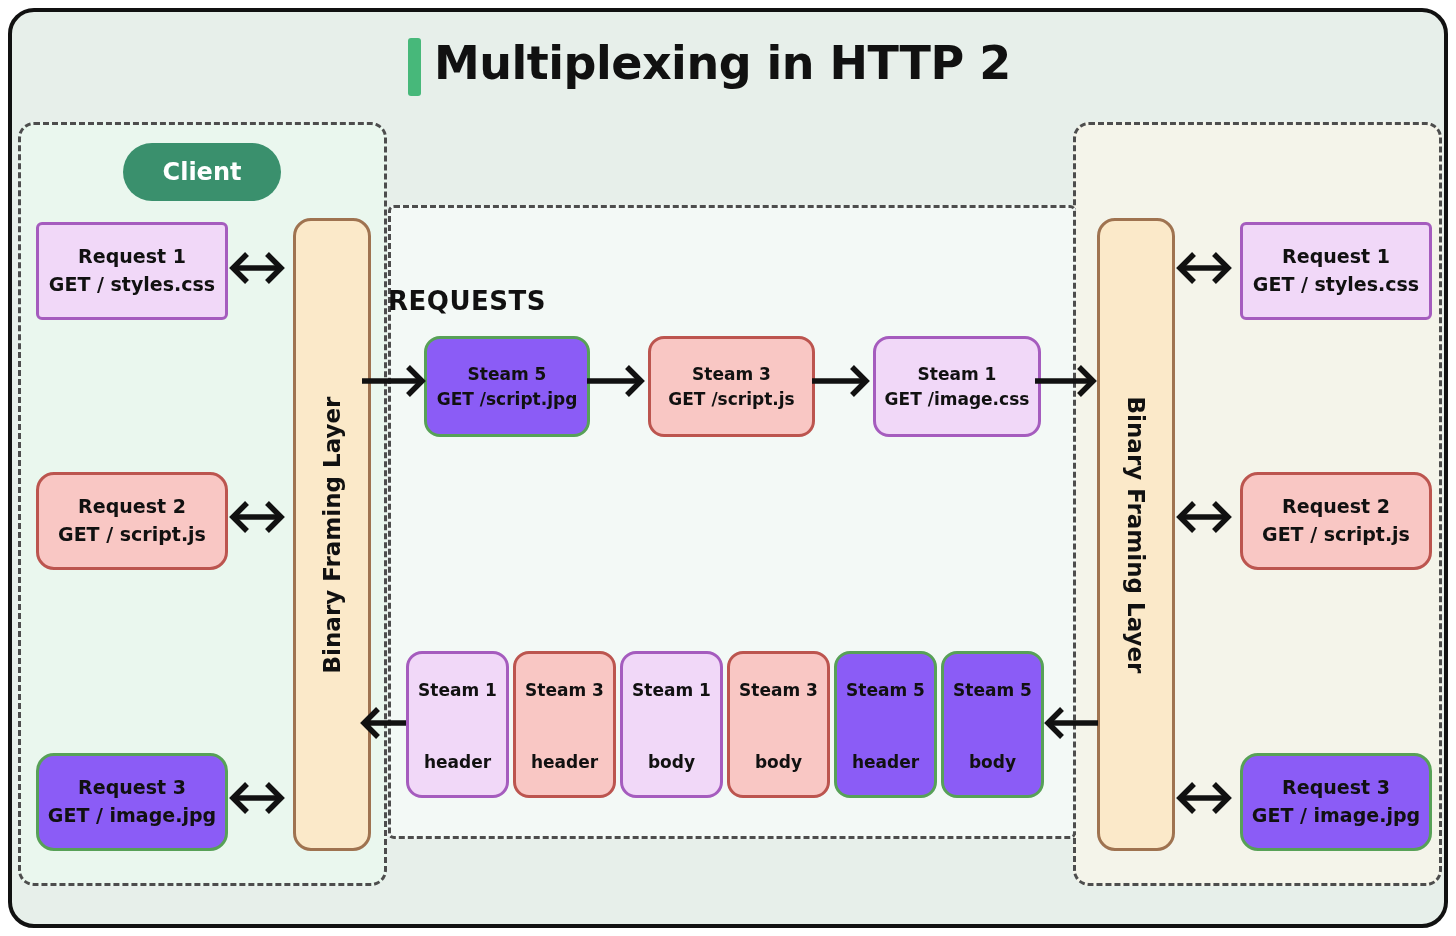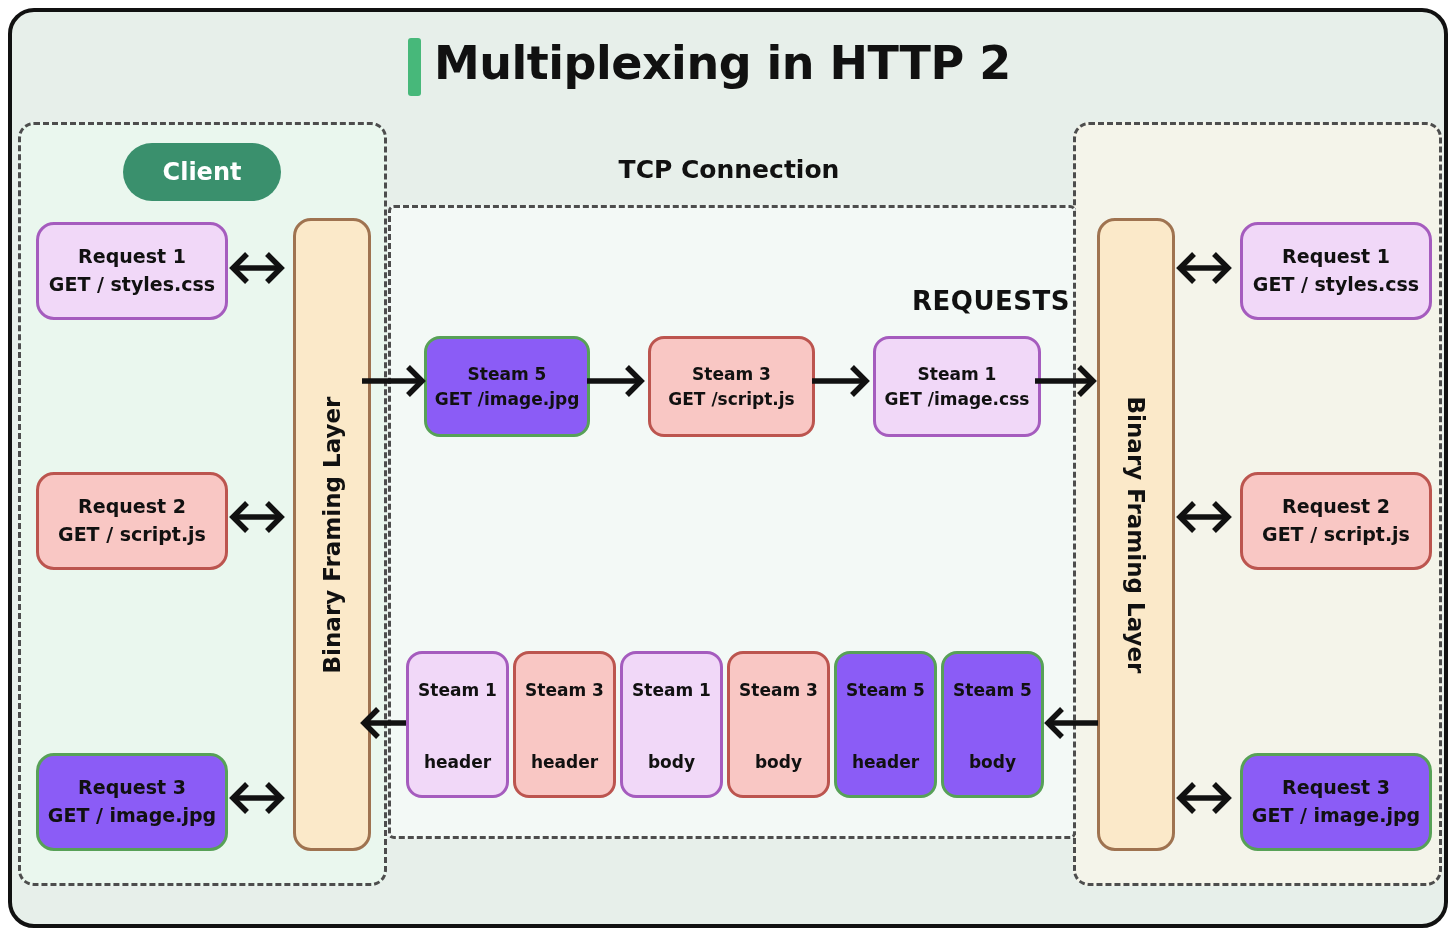--- a/index.html
+++ b/index.html
@@ -14,39 +14,39 @@
   .panel{position:absolute;border:3px dashed #4d4d4d;border-radius:16px;}
   .panel.client{left:18px;top:122px;width:363px;height:758px;background:#eaf7ee;}
   .panel.server{left:1073px;top:122px;width:363px;height:758px;background:#f4f4ea;}
 
   .pill{position:absolute;height:58px;background:#3a906d;color:#ffffff;border-radius:29px;display:flex;align-items:center;justify-content:center;font-size:24px;font-weight:700;}
   .pill.client-pill{left:123px;top:143px;width:158px;}
   .pill.server-pill{left:1176px;top:143px;width:160px;}
 
   
   .box{position:absolute;border-radius:18px;border:3px solid;display:flex;flex-direction:column;align-items:center;justify-content:center;text-align:center;font-weight:700;line-height:1.45;}
-  .v-purple{background:#f1d8f8;border-color:#a55cbe;}
+  .v-purple{background:#f1d8f8;border-color:#a55cbe;border-radius:6px;}
   .v-pink{background:#f9c7c4;border-color:#bc554f;border-radius:18px;}
   .v-green{background:#8b5cf6;border-color:#57a157;}
 
   .req{width:186px;height:92px;font-size:19px;}
   .req.l{left:36px;} .req.r{left:1240px;}
   .row1{top:222px;} .row2{top:472px;} .row3{top:753px;text-align:center;}
 
   
   .flayer{position:absolute;top:218px;width:72px;height:627px;background:#fbe9c9;border:3px solid #9f7350;border-radius:18px;}
   .flayer.l{left:293px;} .flayer.r{left:1097px;}
   .flayer .vtext{position:absolute;top:50%;left:50%;white-space:nowrap;font-weight:700;font-size:23px;}
   .flayer.l .vtext{transform:translate(-50%,-50%) rotate(-90deg);}
   .flayer.r .vtext{transform:translate(-50%,-50%) rotate(90deg);}
 
   
   .tcp-label{position:absolute;left:388px;top:155px;width:682px;text-align:center;font-size:25px;font-weight:700;}
   .tcp-box{position:absolute;left:388px;top:205px;width:682px;height:628px;background:#f3f9f6;border:3px dashed #4d4d4d;border-radius:6px;}
-  .section-heading{position:absolute;left:388px;width:682px;text-align:right;font-size:26px;font-weight:800;letter-spacing:0.5px;}
+  .section-heading{position:absolute;left:388px;width:682px;text-align:left;font-size:26px;font-weight:800;letter-spacing:0.5px;}
   .h-requests{top:286px;} .h-responses{top:566px;}
 
   .stream{top:336px;height:95px;border-radius:16px;font-size:17px;}
   .s1{left:424px;width:160px;} .s2{left:648px;width:161px;} .s3{left:873px;width:162px;}
 
   .rframe{top:651px;width:103px;height:147px;border-radius:16px;font-size:17px;justify-content:space-between;padding:24px 2px 20px 2px;box-sizing:border-box;}
 
   
   .arrow{position:absolute;height:44px;display:block;}
   .arrow svg{display:block;}
@@ -92,27 +92,26 @@
   </div>
   <div class="box req r row3 v-green">
     <span>Request 3</span>
     <span>GET / image.jpg</span>
   </div>
 
   <div class="flayer r">
     <span class="vtext">Binary Framing Layer</span>
   </div>
 
-  <div class="tcp-label">TCP Connection</div>
   <div class="tcp-box"></div>
   <div class="section-heading h-requests">REQUESTS</div>
 
   <div class="box stream s1 v-green">
     <span>Steam 5</span>
-    <span>GET /image.jpg</span>
+    <span>GET /script.jpg</span>
   </div>
   <div class="box stream s2 v-pink">
     <span>Steam 3</span>
     <span>GET /script.js</span>
   </div>
   <div class="box stream s3 v-purple">
     <span>Steam 1</span>
     <span>GET /image.css</span>
   </div>
 

